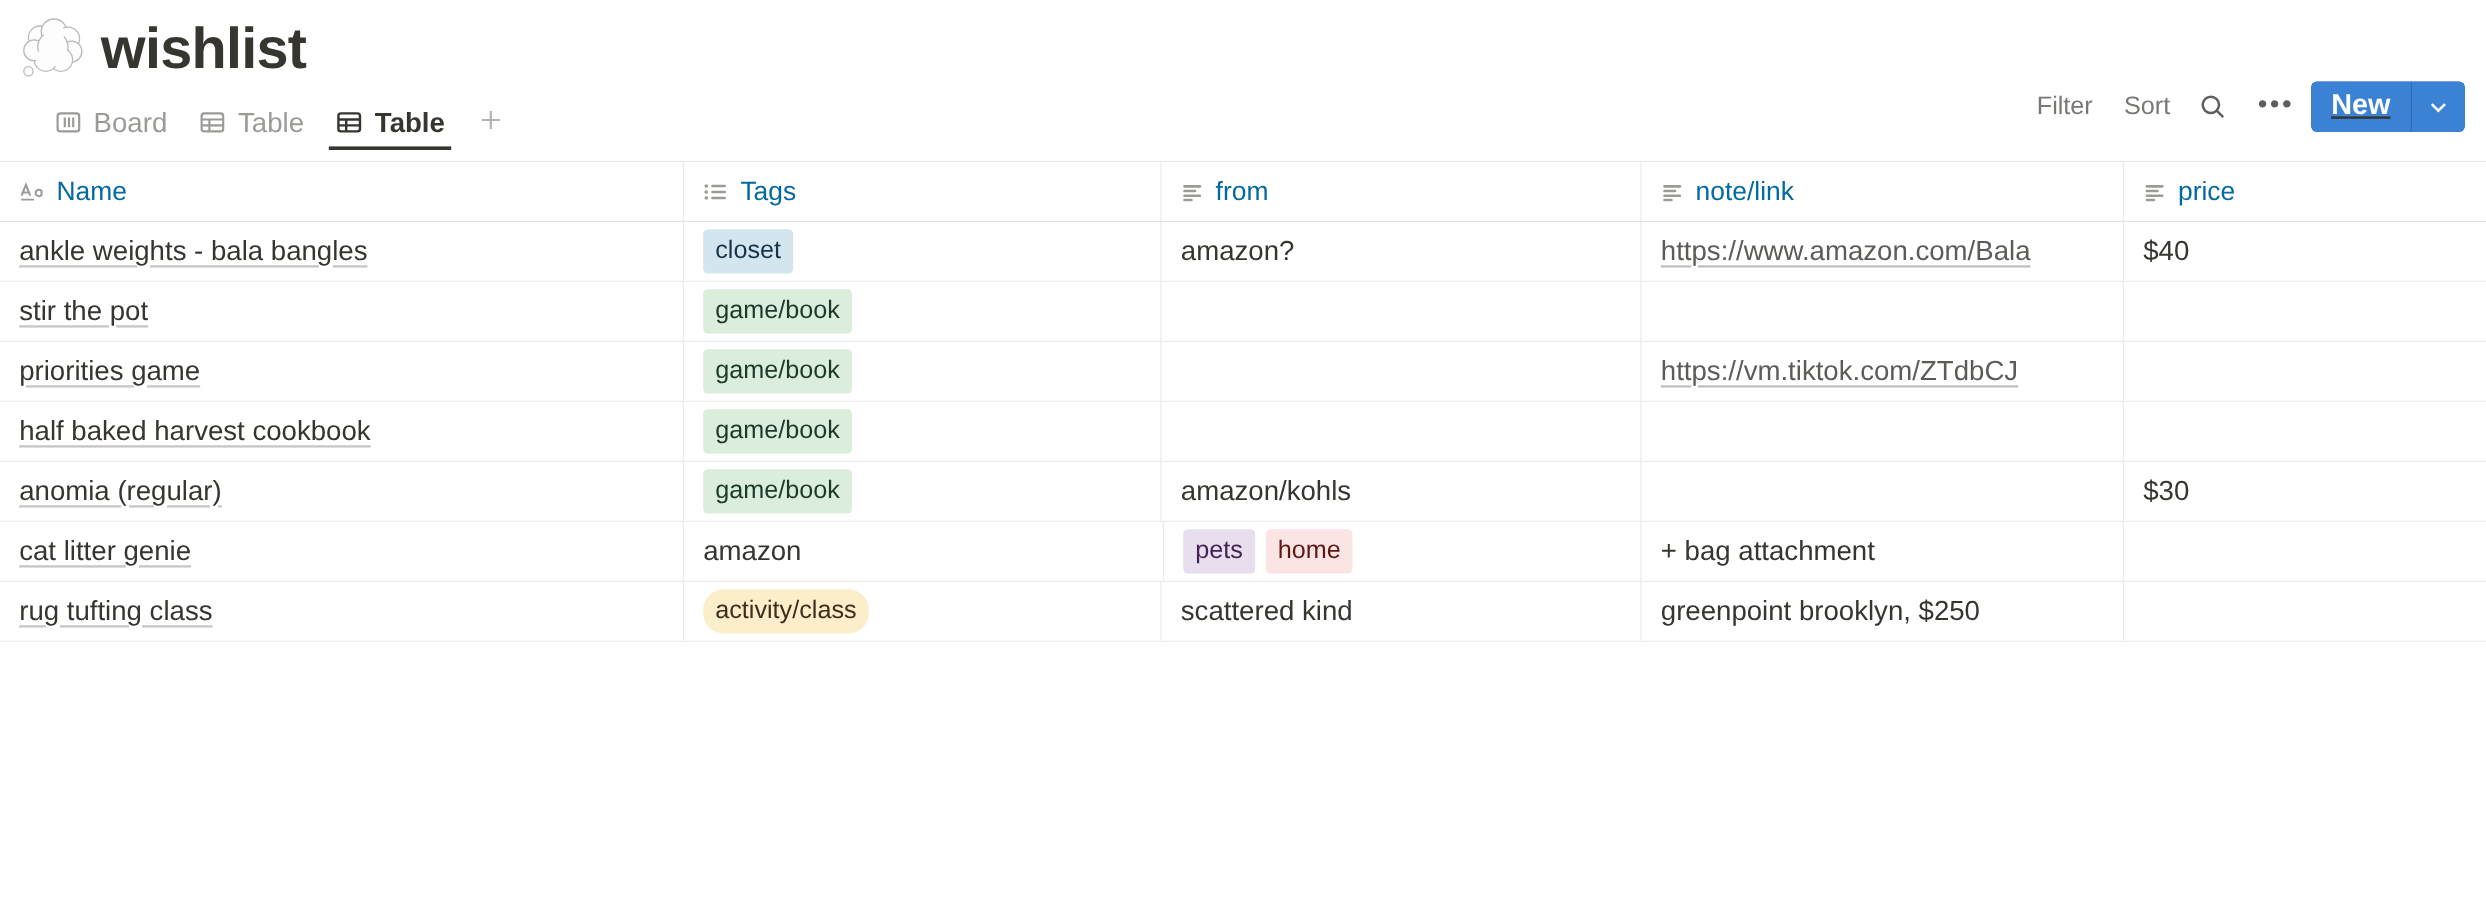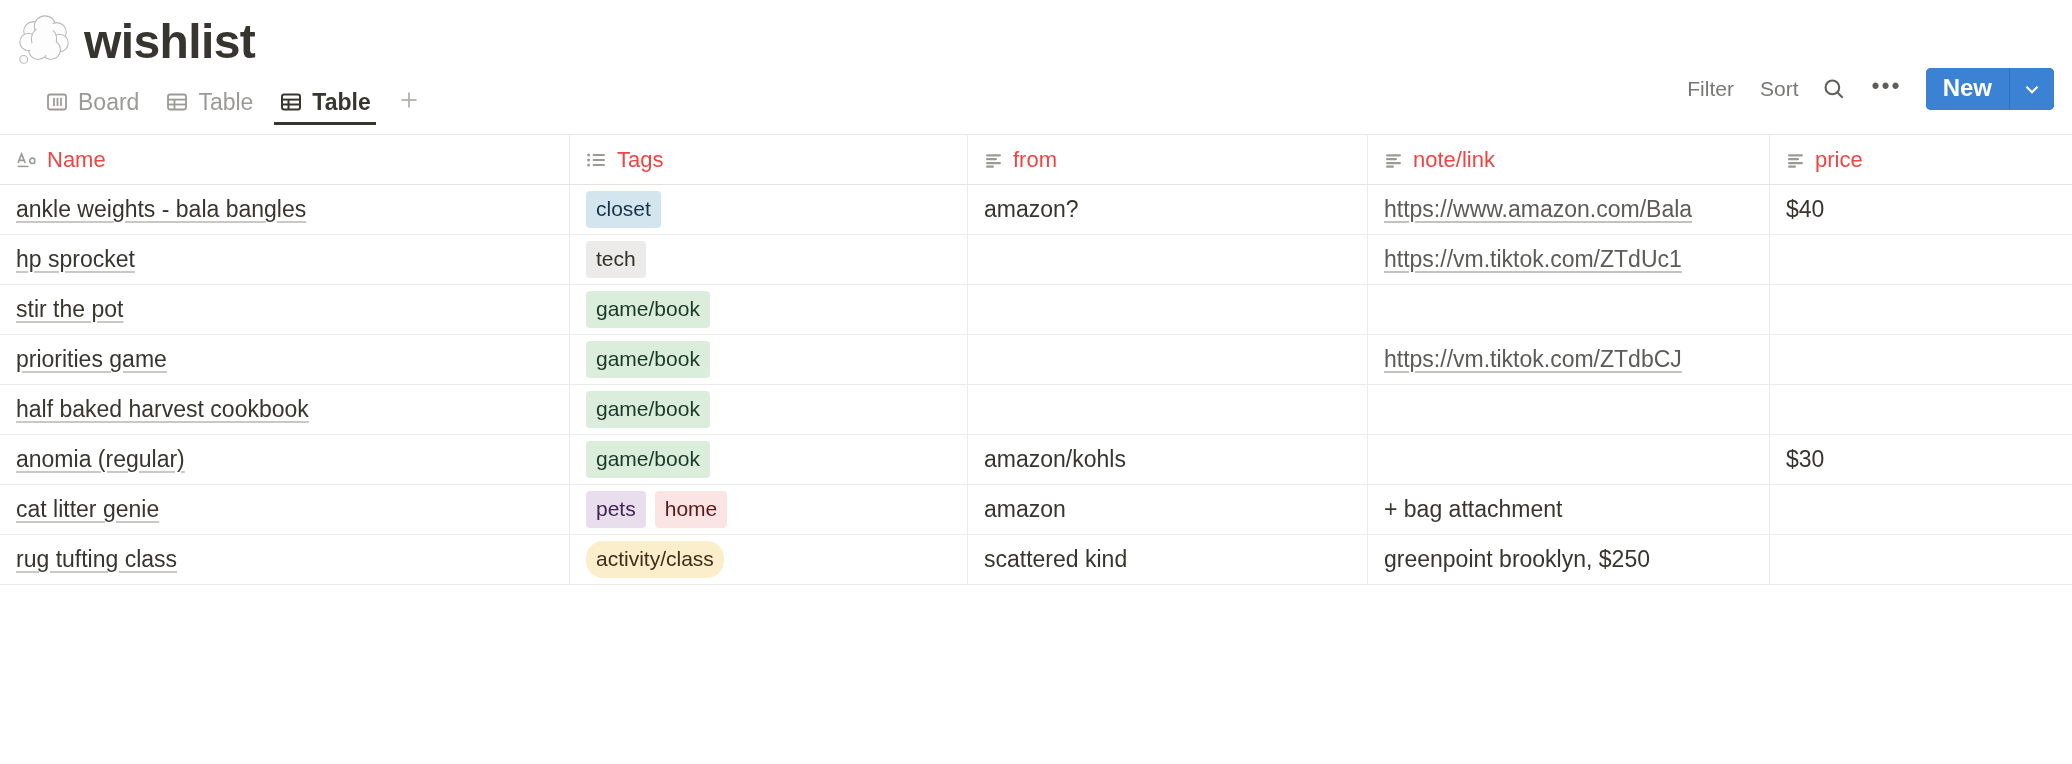--- a/index.html
+++ b/index.html
@@ -103,24 +103,24 @@
     font-size: 23px;
     color: #5f5e5b;
     padding: 0 14px 6px 14px;
     cursor: pointer;
     letter-spacing: 2px;
     line-height: 1;
   }
   .new-group {
     display: flex;
     align-items: stretch;
-    margin-left: 10px;
     border-radius: 5px;
     overflow: hidden;
     background: #1d4ed8;
+    text-decoration: underline;
   }
   .new-btn {
     background: #3b82d4;
     color: #ffffff;
     font-size: 24px;
     font-weight: 600;
     padding: 6px 17px 8px 17px;
     cursor: pointer;
     line-height: 1.15;
     border-right: 1px solid #2f6fb8;
@@ -158,21 +158,21 @@
   .col-tags  { width: 398px; }
   .col-from  { width: 400px; }
   .col-note  { width: 402px; }
   .col-price { width: 302px; }
 
   .th-label {
     display: flex;
     align-items: center;
     gap: 9px;
     font-size: 22px;
-    color: #ef4444;
+    color: #0369a1;
     white-space: nowrap;
     line-height: 1;
   }
   .th-label svg { display: block; flex: 0 0 auto; }
 
   .cell-title {
     font-size: 23px;
     color: #37352f;
     text-decoration: underline;
     text-decoration-color: #c9c8c5;
@@ -393,35 +393,20 @@
         </div>
         <div class="tcell col-note">
           <span class="cell-link">https://www.amazon.com/Bala</span>
         </div>
         <div class="tcell col-price last">
           <span class="cell-text">$40</span>
         </div>
       </div>
       <div class="trow">
         <div class="tcell col-name">
-          <span class="cell-title">hp sprocket</span>
-        </div>
-        <div class="tcell col-tags">
-          <span class="tag-wrap">
-            <span class="tag" style="background: rgb(236, 235, 233); color: rgb(50, 48, 44);">tech</span>
-          </span>
-        </div>
-        <div class="tcell col-from"></div>
-        <div class="tcell col-note">
-          <span class="cell-link">https://vm.tiktok.com/ZTdUc1</span>
-        </div>
-        <div class="tcell col-price last"></div>
-      </div>
-      <div class="trow">
-        <div class="tcell col-name">
           <span class="cell-title">stir the pot</span>
         </div>
         <div class="tcell col-tags">
           <span class="tag-wrap">
             <span class="tag" style="background: rgb(219, 237, 219); color: rgb(28, 56, 41);">game/book</span>
           </span>
         </div>
         <div class="tcell col-from"></div>
         <div class="tcell col-note"></div>
         <div class="tcell col-price last"></div>
@@ -468,29 +453,29 @@
         </div>
         <div class="tcell col-note"></div>
         <div class="tcell col-price last">
           <span class="cell-text">$30</span>
         </div>
       </div>
       <div class="trow">
         <div class="tcell col-name">
           <span class="cell-title">cat litter genie</span>
         </div>
+        <div class="tcell col-from">
+          <span class="cell-text">amazon</span>
+        </div>
         <div class="tcell col-tags">
           <span class="tag-wrap">
             <span class="tag" style="background: rgb(232, 222, 238); color: rgb(65, 36, 84);">pets</span>
             <span class="tag" style="background: rgb(251, 228, 228); color: rgb(93, 23, 21);">home</span>
           </span>
         </div>
-        <div class="tcell col-from">
-          <span class="cell-text">amazon</span>
-        </div>
         <div class="tcell col-note">
           <span class="cell-text">+ bag attachment</span>
         </div>
         <div class="tcell col-price last"></div>
       </div>
       <div class="trow">
         <div class="tcell col-name">
           <span class="cell-title">rug tufting class</span>
         </div>
         <div class="tcell col-tags">

